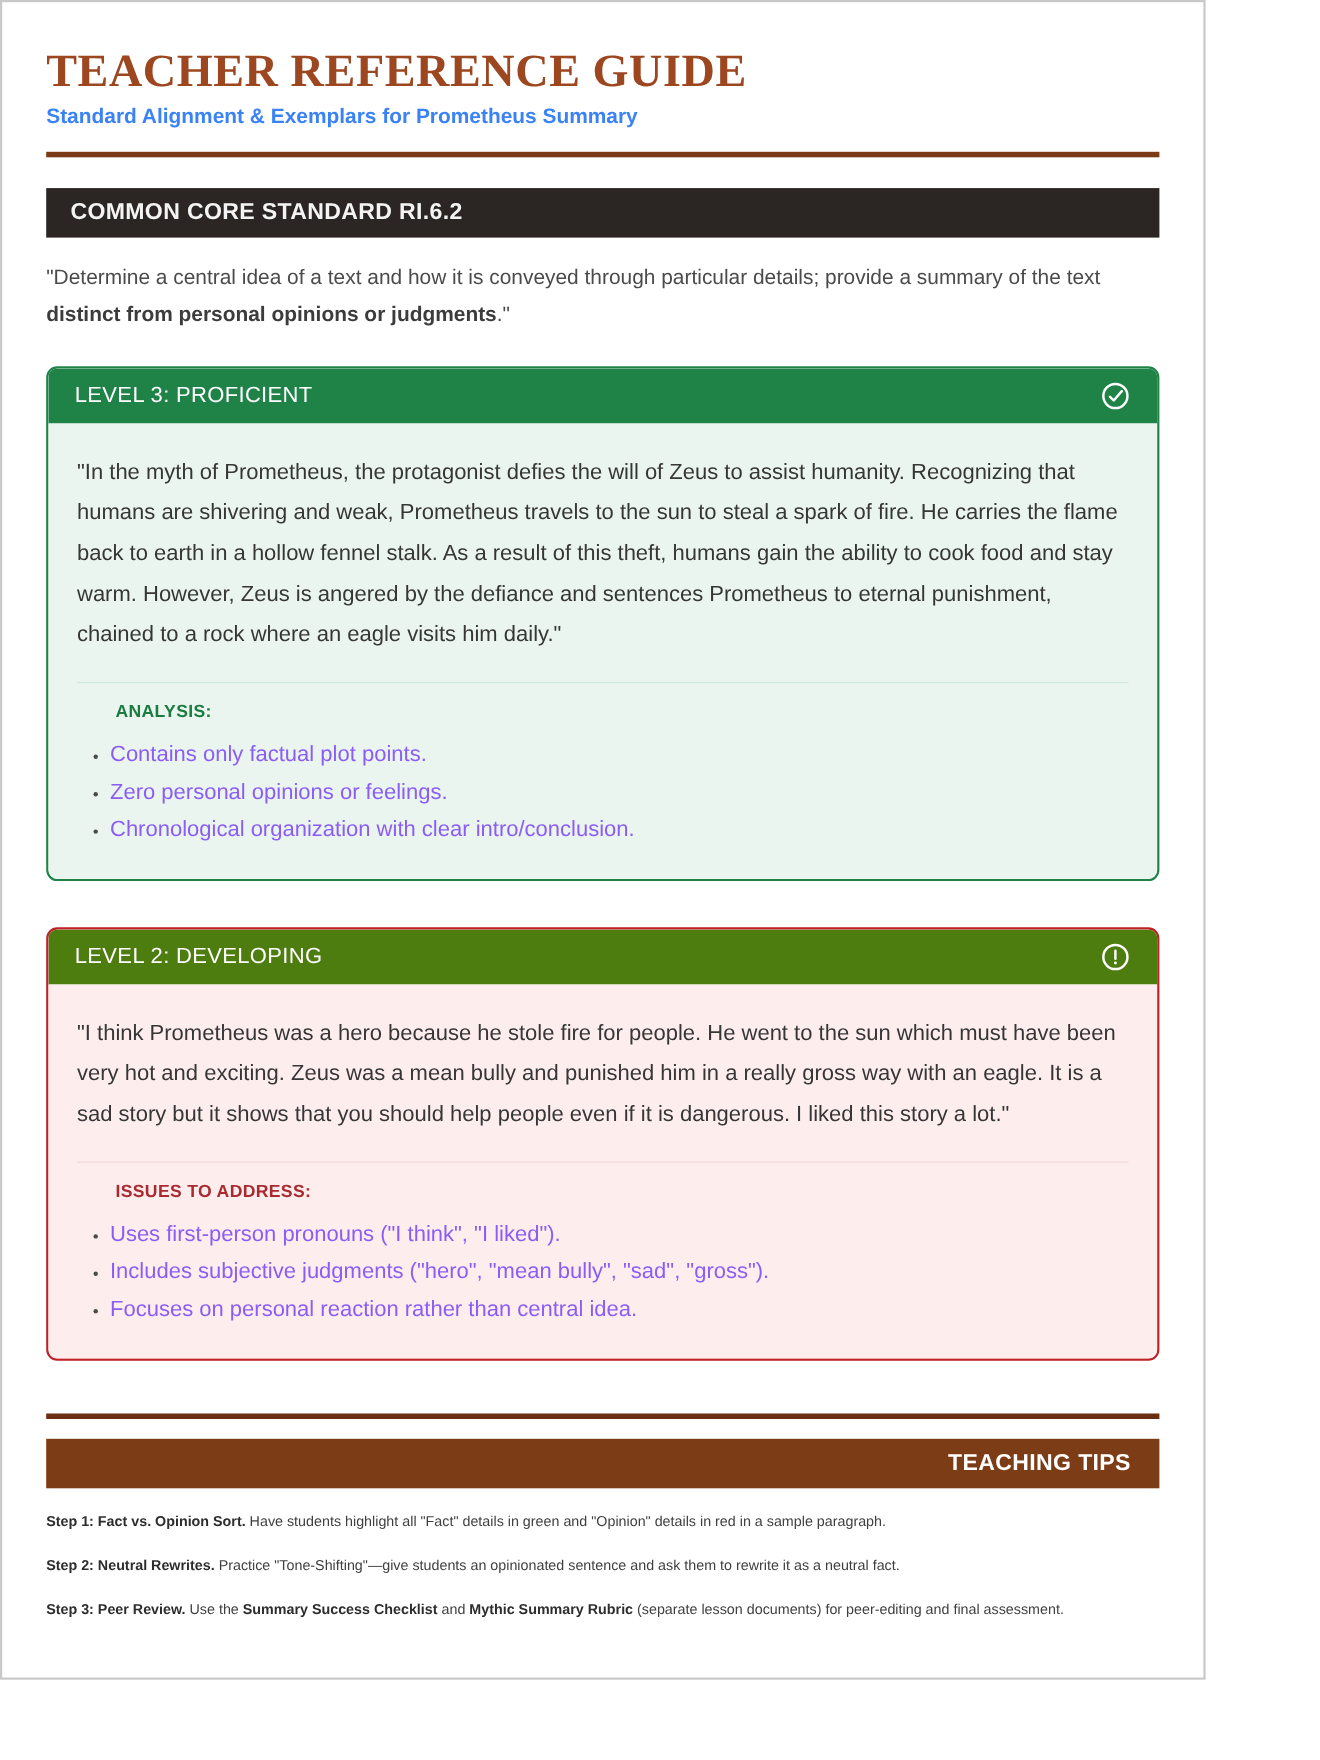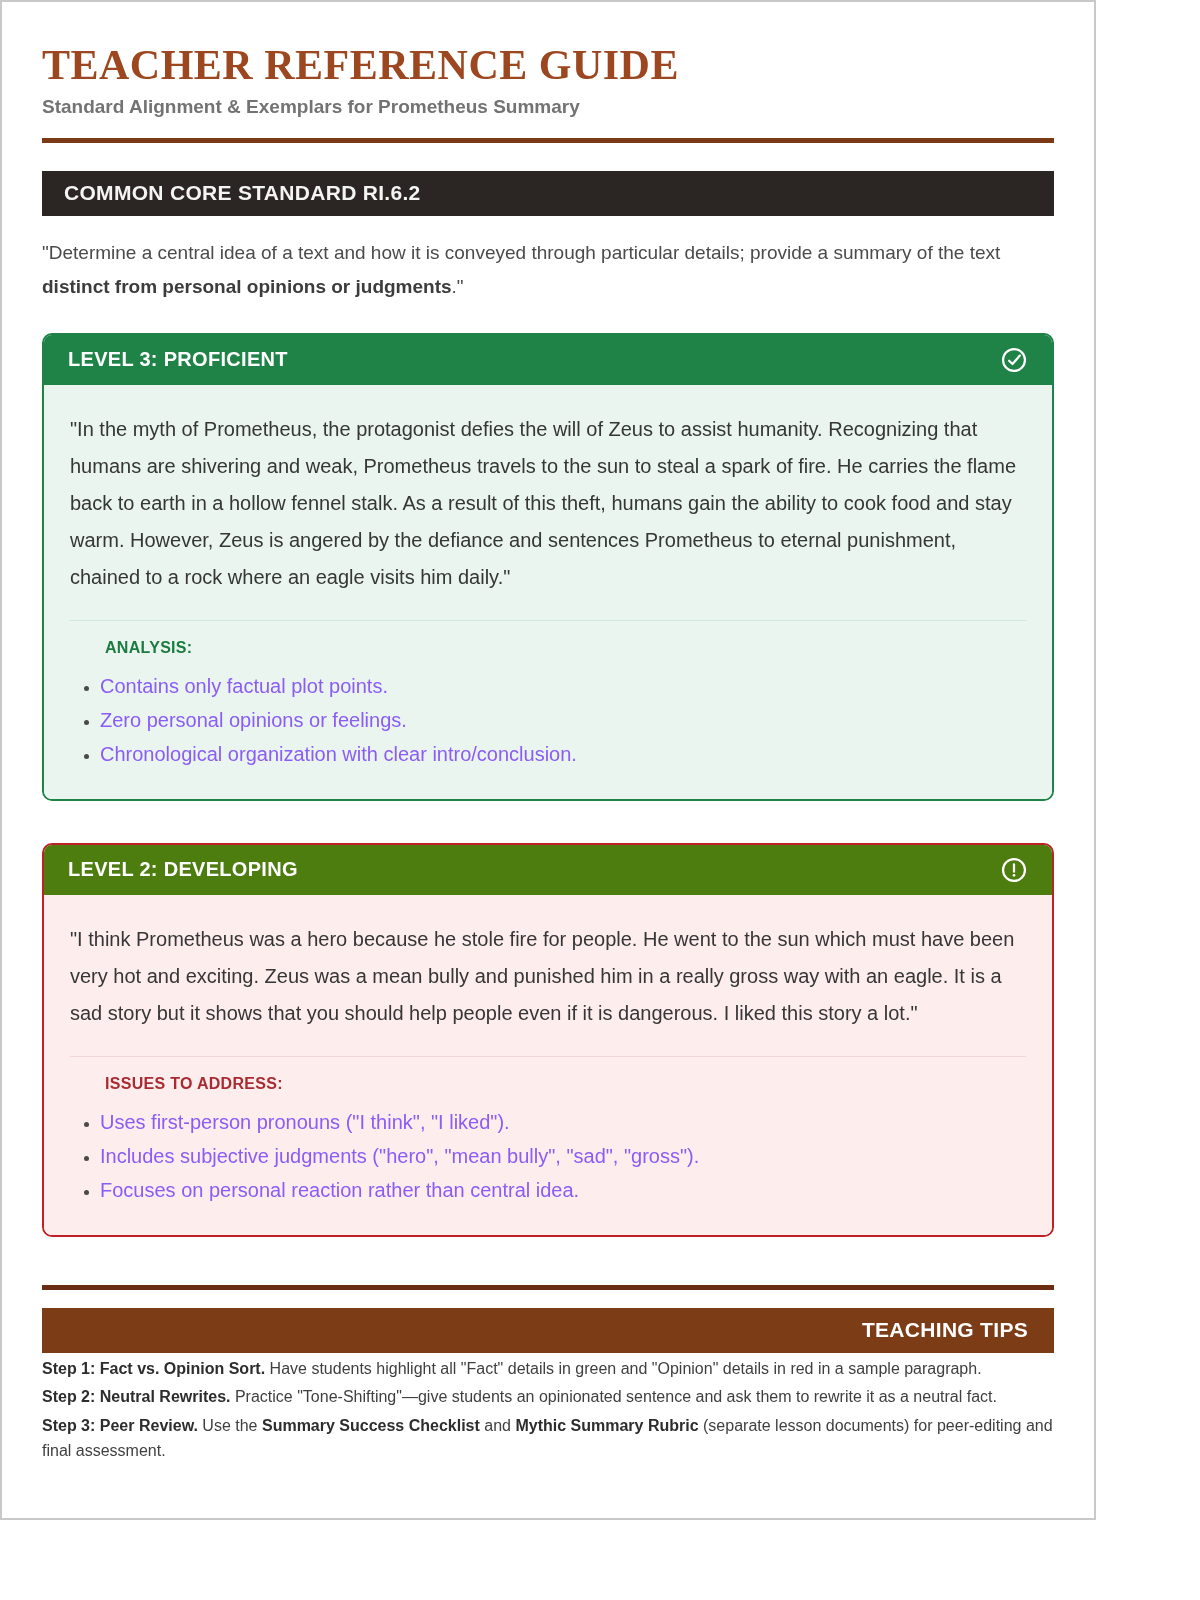--- a/index.html
+++ b/index.html
@@ -25,21 +25,21 @@
     font-weight: 700;
     font-size: 42px;
     letter-spacing: 0.5px;
     color: #9c4720;
     line-height: 1.1;
   }
   .doc-subtitle {
     margin-top: 8px;
     font-size: 19px;
     font-weight: 700;
-    color: #737373;
+    color: #3b82f6;
   }
   .rule-top {
     height: 5px;
     background: #7a3a15;
     margin-top: 20px;
   }
   
   .standard-bar {
     margin-top: 28px;
     background: #2b2623;
@@ -65,21 +65,21 @@
   }
   .level-box.green { border: 2px solid #1f8347; }
   .level-box.red   { border: 2px solid #c02127; }
   .level-header {
     display: flex;
     align-items: center;
     justify-content: space-between;
     padding: 11px 24px;
     color: #ffffff;
     font-size: 20px;
-    font-weight: 700;
+    font-weight: 400;
     letter-spacing: 0.3px;
   }
   .level-box.green .level-header { background: #1f8347; }
   .level-box.red   .level-header { background: #4d7c0f; }
   .level-header .hdr-icon { flex: 0 0 auto; display: flex; align-items: center; }
   .level-body { padding: 26px 26px 28px 26px; }
   .level-box.green .level-body { background: #e9f5ee; }
   .level-box.red   .level-body { background: #fdeded; }
   .exemplar {
     font-size: 20px;
@@ -118,22 +118,22 @@
     margin-top: 18px;
     background: #7c3c16;
     color: #ffffff;
     font-size: 21px;
     font-weight: 700;
     letter-spacing: 0.3px;
     padding: 10px 26px 11px 26px;
     text-align: right;
   }
   .tip-step {
-    margin-top: 4px;
-    font-size: 16px;
+    margin-top: 20px;
+    font-size: 13px;
     line-height: 1.55;
     color: #3f3f3f;
     max-width: 1050px;
   }
   .tip-step strong { color: #2d2d2d; }
 </style>
 </head>
 <body>
 
 <div class="page">

